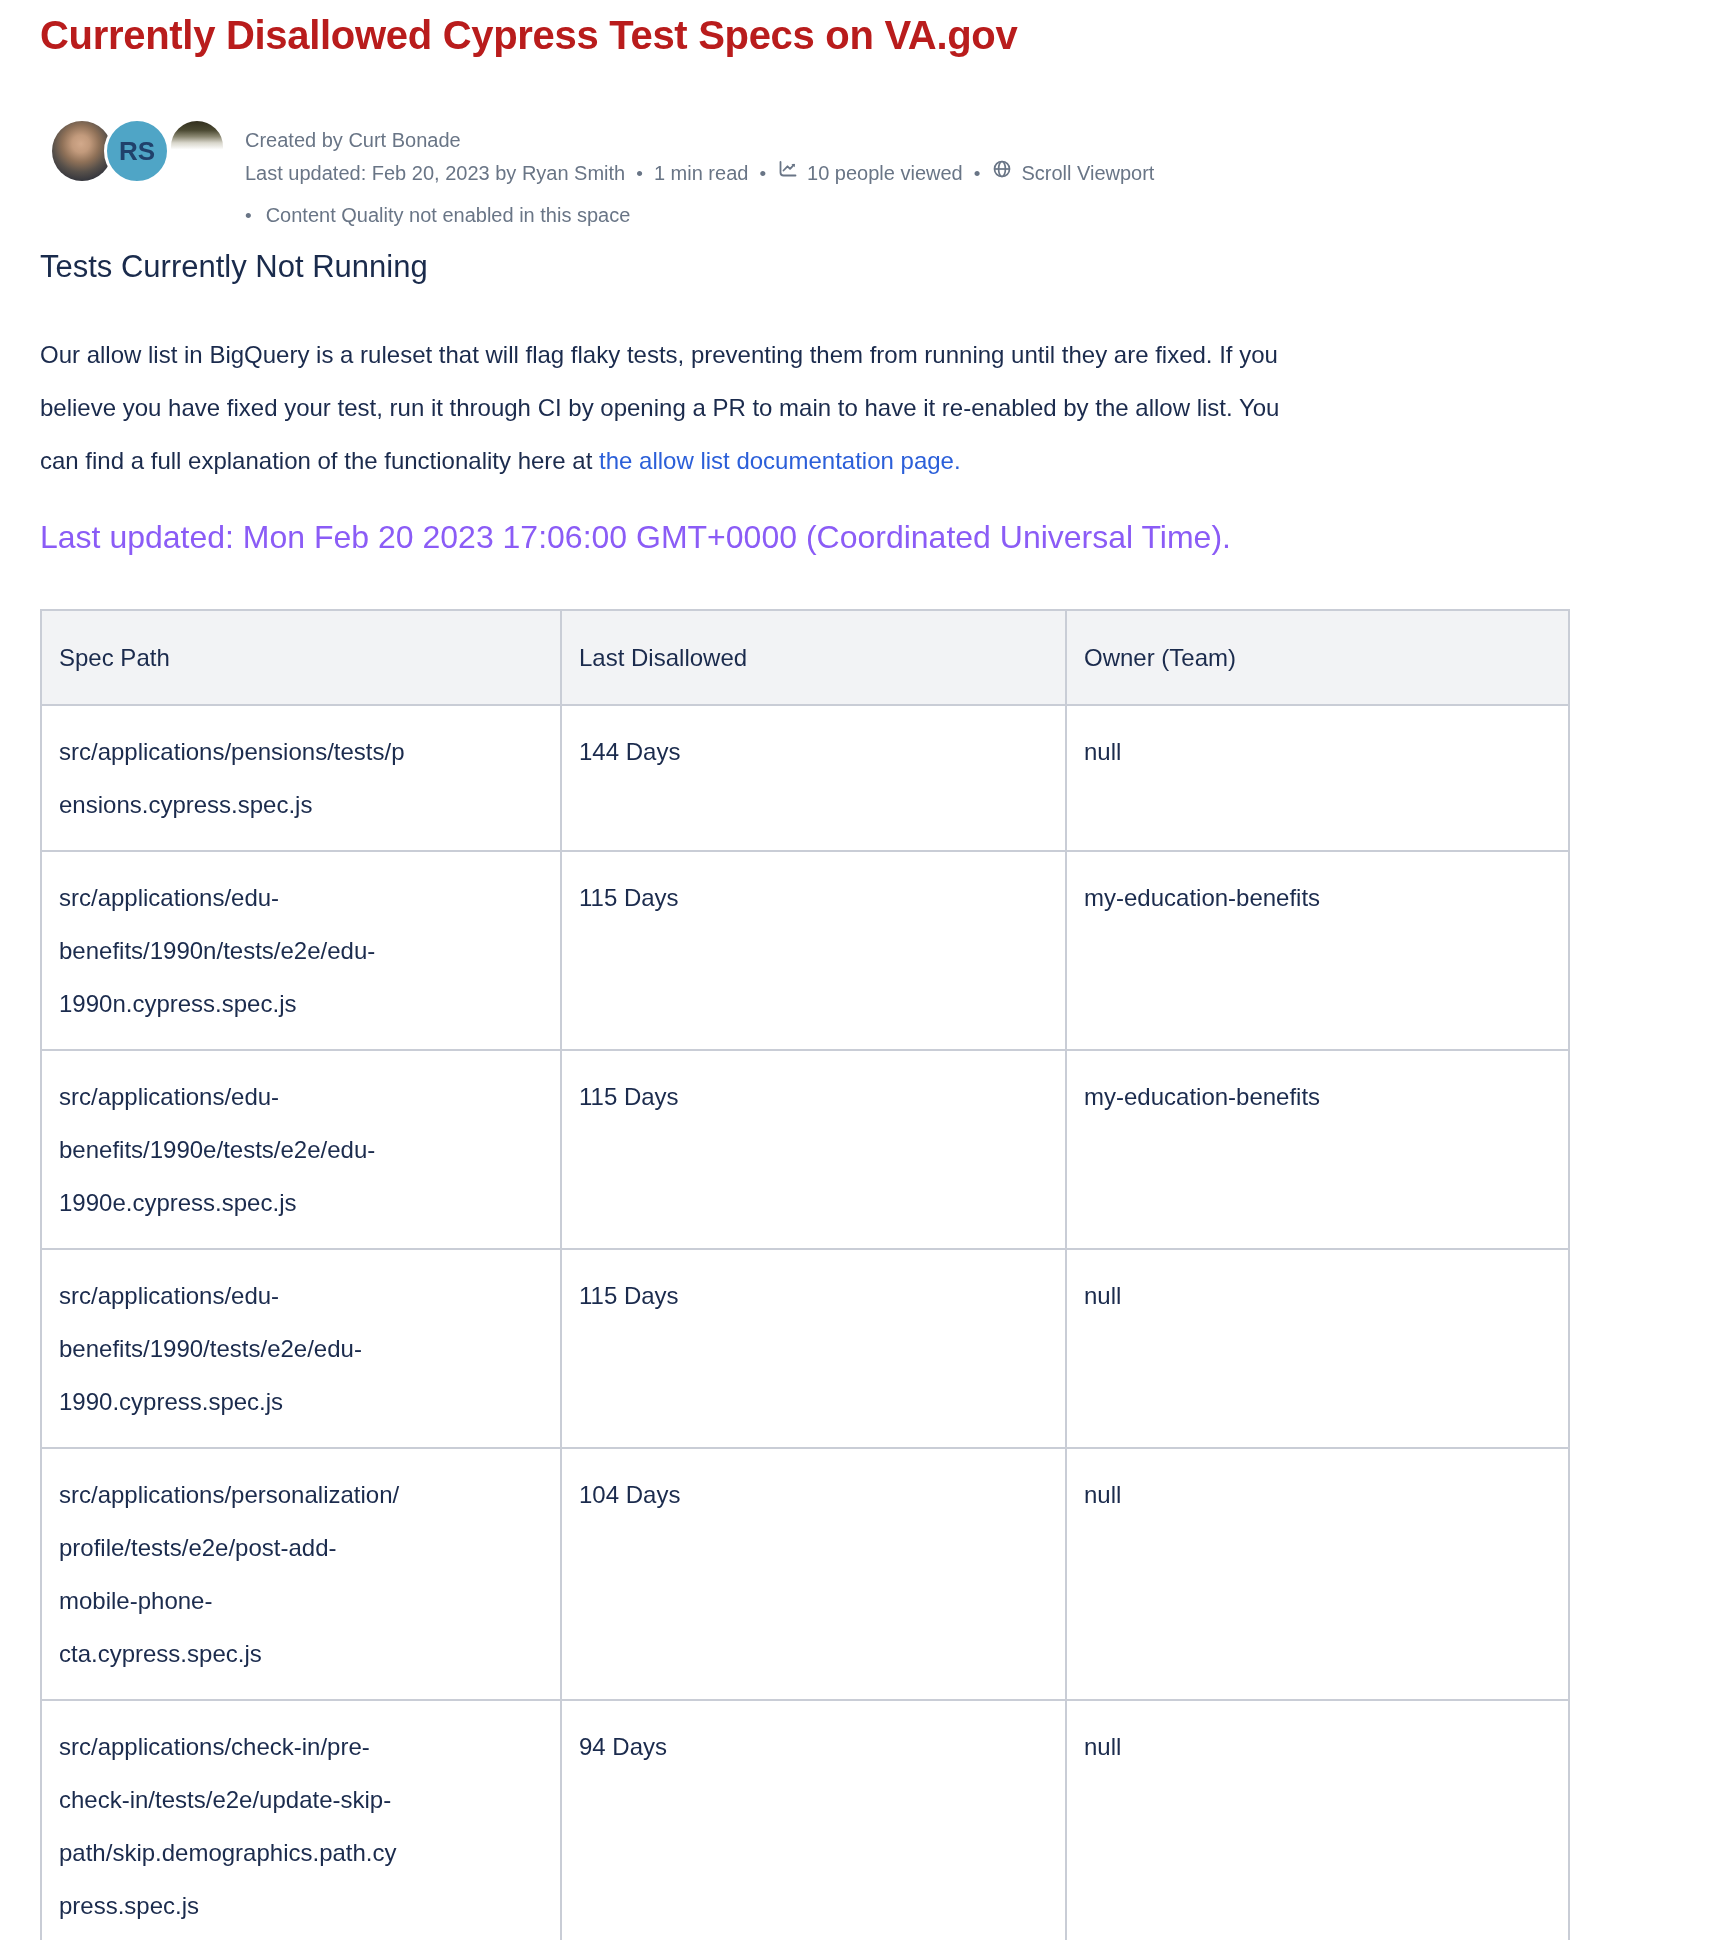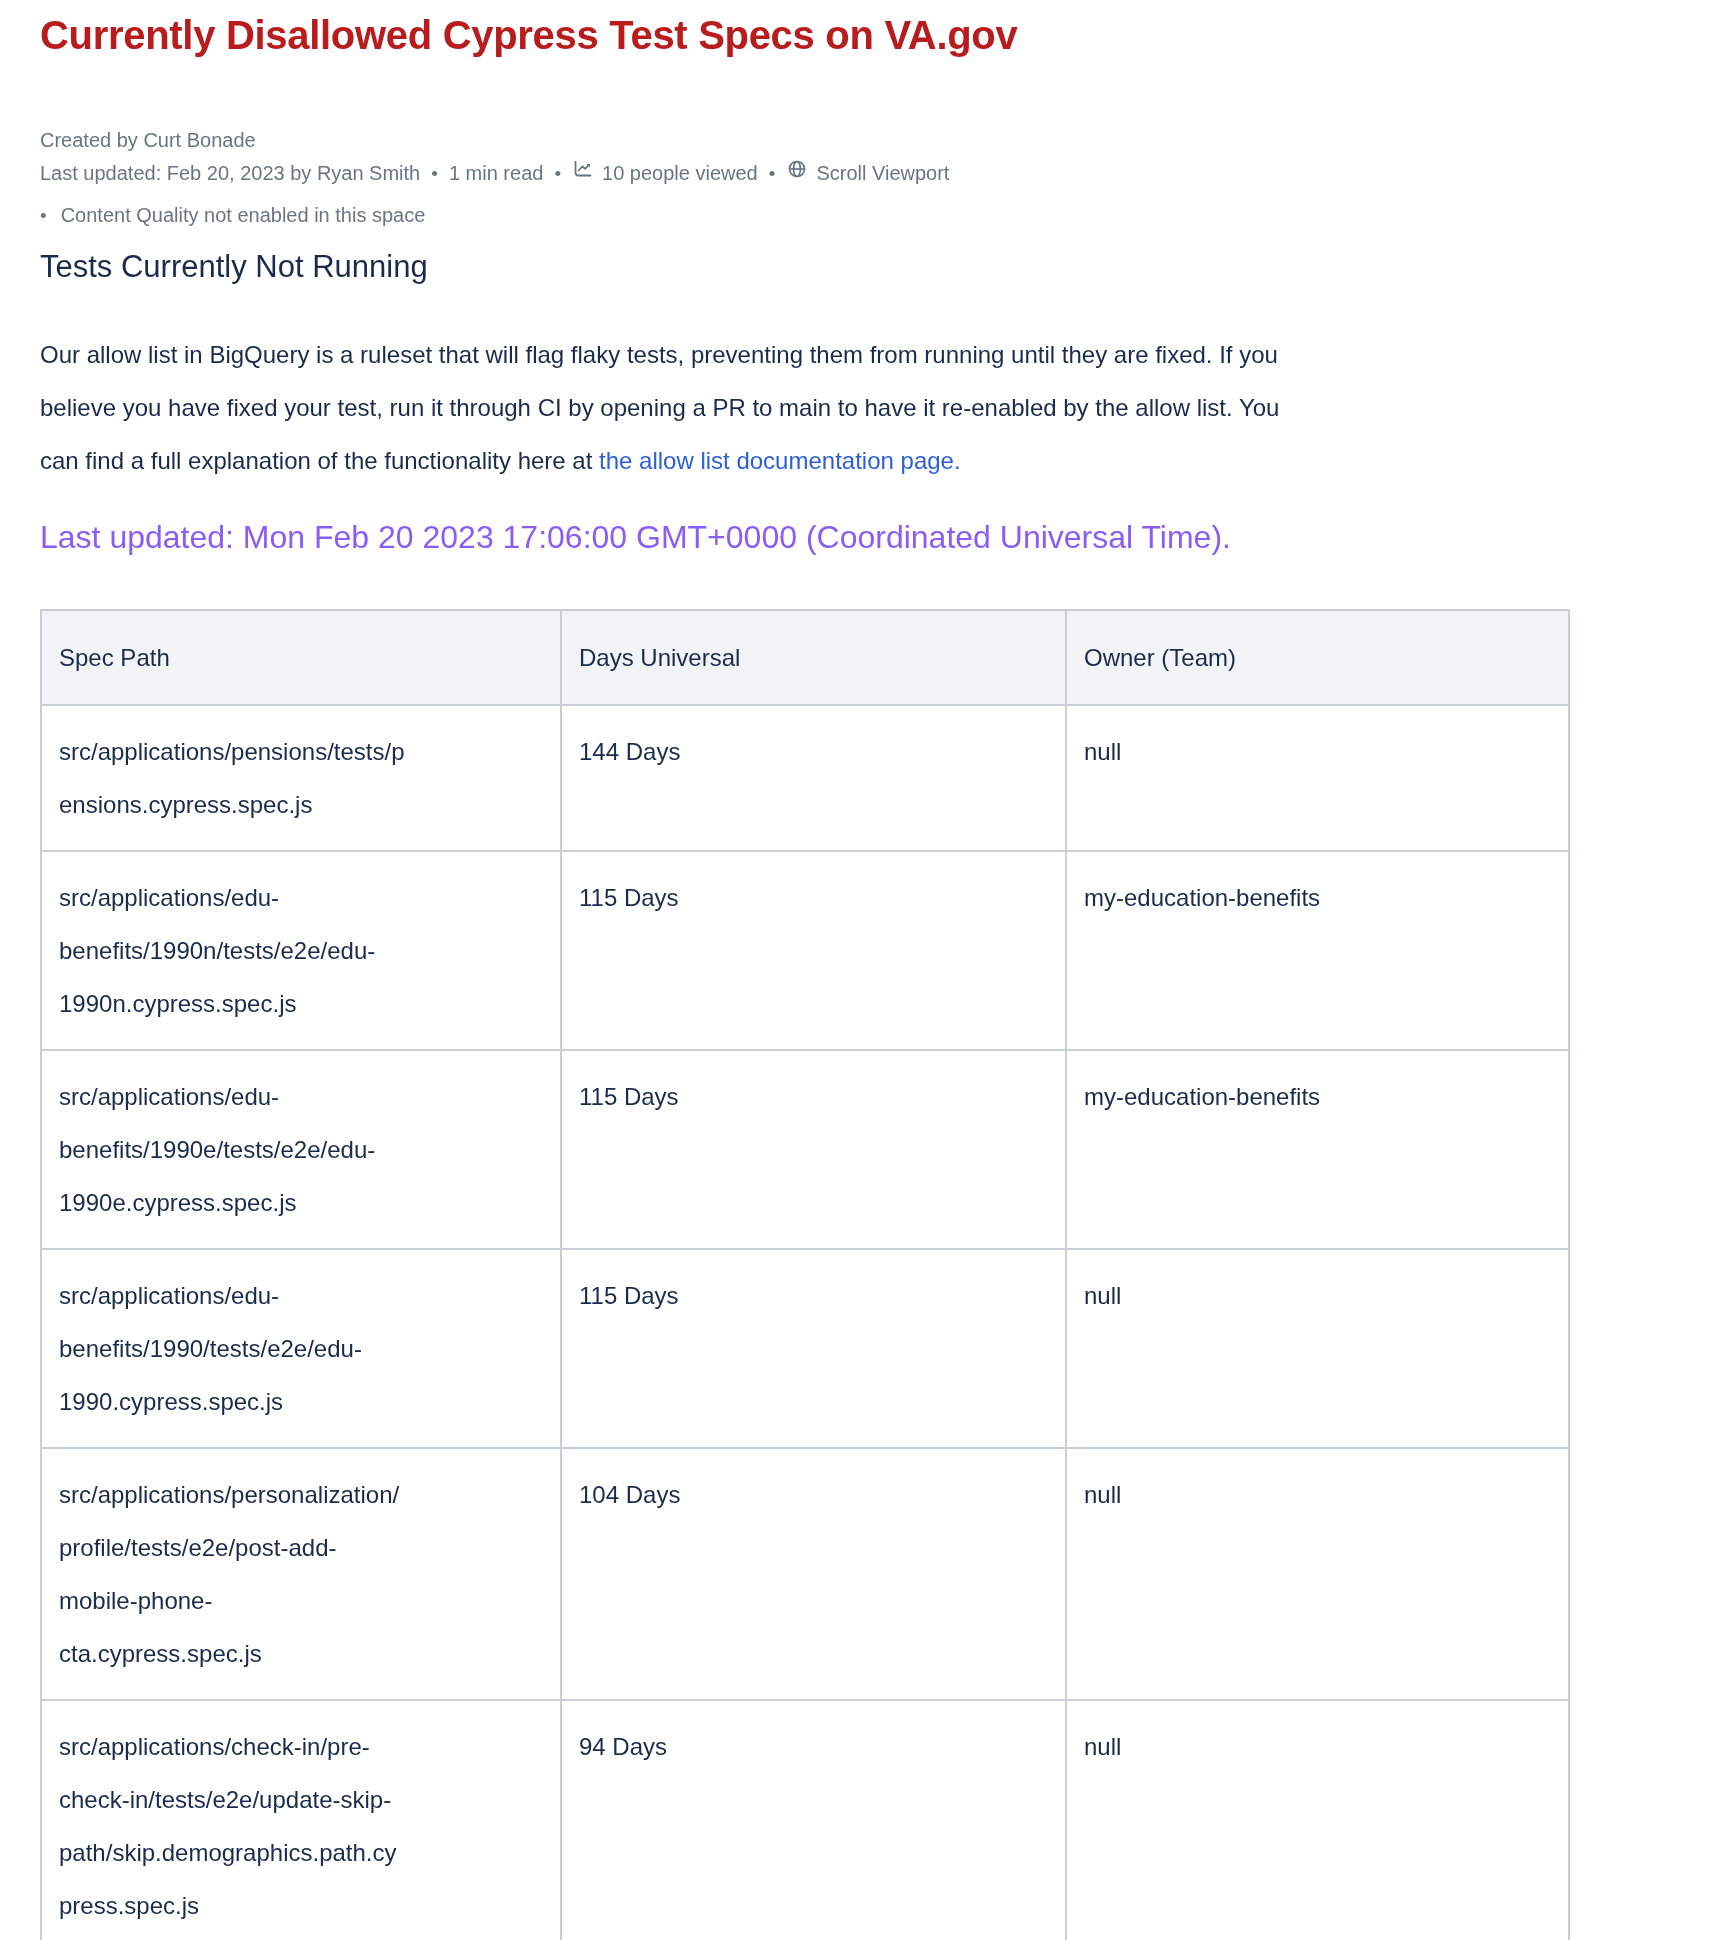--- a/index.html
+++ b/index.html
@@ -70,20 +70,27 @@
   }
   table.specs td { padding: 19px 17px; }
   td.spec-path { white-space: pre-line; overflow-wrap: break-word; margin-left: 22px; }
 </style>
 </head>
 <body>
 
 <h1 class="page-title">Currently Disallowed Cypress Test Specs on VA.gov</h1>
 
 <div class="byline">
+  <div class="avatars">
+    <div class="av av1"></div>
+    <div class="av av2">
+        <span>RS</span>
+      </div>
+    <div class="av av3"></div>
+  </div>
   <div class="byline-text">
     <div class="created-row">Created by Curt Bonade</div>
     <div class="meta-row">
       <span>Last updated: Feb 20, 2023 by Ryan Smith</span>
       <span class="dot">•</span>
       <span>1 min read</span>
       <span class="dot">•</span>
       <span class="icon-label">
         <span><svg width="22" height="22" viewBox="0 0 22 22" fill="none" stroke="#697586" stroke-width="1.8" stroke-linecap="round" stroke-linejoin="round">
               <path d="M3.5 4 v10.5 a3 3 0 0 0 3 3 H18.5"></path>
@@ -117,21 +124,21 @@
 
 <table class="specs">
   <colgroup>
       <col style="width:520px">
       <col style="width:505px">
       <col style="width:503px">
     </colgroup>
   <thead>
     <tr>
       <th>Spec Path</th>
-      <th>Days Universal</th>
+      <th>Last Disallowed</th>
       <th>Owner (Team)</th>
     </tr>
   </thead>
   <tbody>
     <tr>
       <td class="spec-path">src/applications/pensions/tests/p
 ensions.cypress.spec.js</td>
       <td>144 Days</td>
       <td>null</td>
     </tr>

